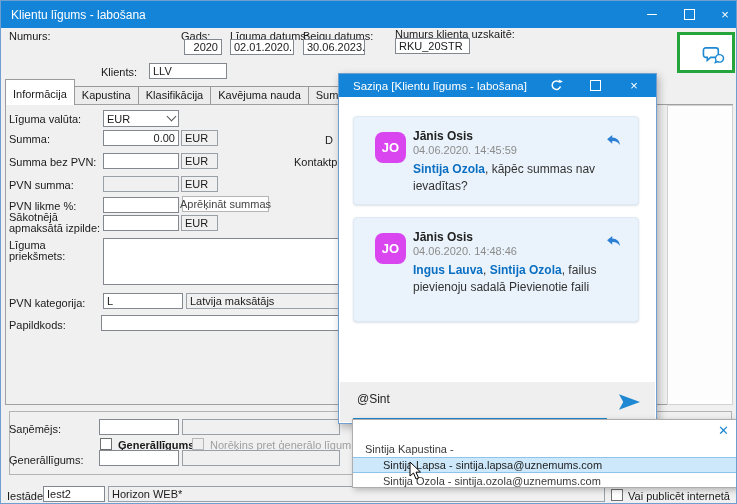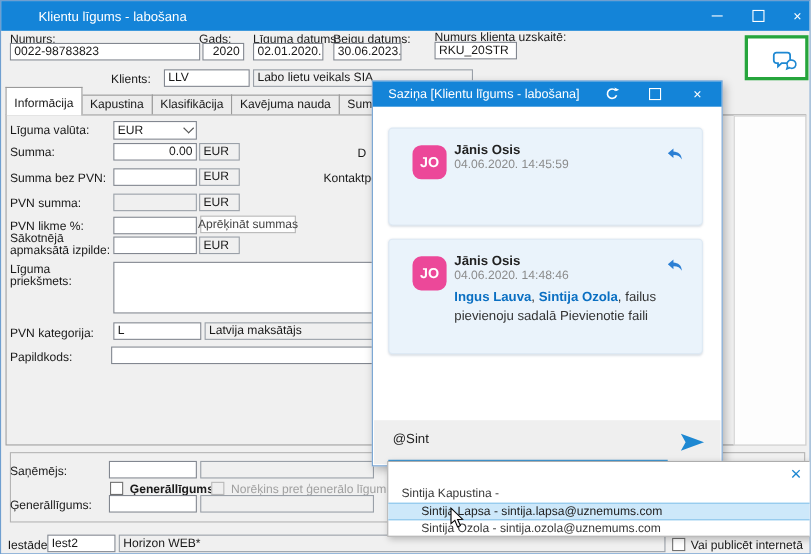--- a/index.html
+++ b/index.html
@@ -13,21 +13,21 @@
   .field{
     position:absolute;background:#fff;border:1px solid #828790;
     box-sizing:border-box;display:flex;align-items:center;
     padding:0 3px;font-size:11px;white-space:nowrap;overflow:hidden;
   }
   .field.gray{background:#f0f0f0;border-color:#9aa0a8;}
   .field.num{justify-content:flex-end;}
   
   .titlebar{
     position:absolute;left:0;top:0;right:0;height:27px;background:#1484d8;
-    color:#fff;display:flex;align-items:center;font-size:12px;padding-left:24px;
+    color:#fff;display:flex;align-items:center;font-size:12px;
   }
   .winbtn{position:absolute;top:0;width:22px;height:27px;display:flex;align-items:center;justify-content:center;color:#fff;cursor:default;}
   .minbar{width:10px;height:1px;background:#fff;display:block;}
   .maxbox{width:9px;height:9px;border:1px solid #fff;display:block;}
   .xglyph{font-size:13px;line-height:1;}
   
   #tab-strip{position:absolute;left:4px;top:85px;display:flex;align-items:flex-end;height:19px;}
   .tab{
     border:1px solid #9a9a9a;border-bottom:none;background:#ececec;
     padding:2px 7px 2px 7px;margin-right:-1px;height:14px;white-space:nowrap;
@@ -48,21 +48,21 @@
     position:absolute;left:337px;top:72px;width:319px;height:351px;background:#fff;
     border:1px solid #6f9fd0;box-sizing:border-box;z-index:10;box-shadow:2px 3px 8px rgba(0,0,0,.28);
   }
   #chat-titlebar{position:absolute;left:0;top:0;right:0;height:23px;background:#1484d8;color:#fff;display:flex;align-items:center;font-size:11.5px;}
   .chatbtn{position:absolute;top:0;width:18px;height:23px;display:flex;align-items:center;justify-content:center;color:#fff;}
   .msg-card{
     position:absolute;left:14px;width:286px;background:#eaf3fb;border:1px solid #dde9f4;
     border-radius:4px;box-shadow:0 1px 2px rgba(60,90,120,.18);box-sizing:border-box;
   }
   .avatar{
-    position:absolute;left:21px;top:15px;width:31px;height:31px;border-radius:8px;background:#ec4899;
+    position:absolute;left:21px;top:15px;width:31px;height:31px;border-radius:8px;background:#d946ef;
     color:#fff;font-weight:bold;font-size:13px;display:flex;align-items:center;justify-content:center;
   }
   .msg-author{position:absolute;left:59px;top:12px;font-weight:bold;font-size:12px;color:#222;}
   .msg-time{position:absolute;left:59px;top:27px;font-size:11px;color:#8b8b8b;}
   .msg-text{position:absolute;left:59px;top:44px;width:198px;font-size:12px;color:#333;line-height:1.45;}
   .mention{color:#0a6fc2;font-weight:bold;}
   .reply-ico{position:absolute;right:16px;top:16px;}
   #chat-inputbar{position:absolute;left:1px;right:1px;bottom:1px;height:40px;background:#efefef;}
   #chat-input-text{position:absolute;left:17px;top:10px;font-size:12px;color:#222;}
   #chat-underline{position:absolute;left:13px;top:36px;width:254px;height:2px;background:#1e88d2;}
@@ -93,37 +93,35 @@
       <span class="minbar"></span>
     </div>
   <div class="winbtn" style="left:677px;">
       <span class="maxbox"></span>
     </div>
   <div class="winbtn" style="left:713px;">
       <span class="xglyph">×</span>
     </div>
 
   <div class="label" style="left:8px;top:29px;">Numurs:</div>
-  <div class="field" style="left:8px;top:38px;width:173px;height:16px;">0022-98783823</div>
 
   <div class="label" style="left:180px;top:29px;">Gads:</div>
   <div class="field num" style="left:183px;top:38px;width:38px;height:16px;">2020</div>
 
   <div class="label" style="left:229px;top:29px;">Līguma datums:</div>
   <div class="field" style="left:229px;top:38px;width:64px;height:16px;">02.01.2020.</div>
 
   <div class="label" style="left:302px;top:29px;">Beigu datums:</div>
   <div class="field" style="left:302px;top:38px;width:62px;height:16px;">30.06.2023.</div>
 
   <div class="label" style="left:394px;top:27px;">Numurs klienta uzskaitē:</div>
   <div class="field" style="left:394px;top:37px;width:75px;height:16px;">RKU_20STR</div>
 
   <div class="label right" style="left:100px;top:65px;width:45px;">Klients:</div>
   <div class="field" style="left:148px;top:62px;width:78px;height:16px;">LLV</div>
-  <div class="field gray" style="left:229px;top:62px;width:200px;height:16px;">Labo lietu veikals SIA</div>
 
   <div id="tab-strip">
       <div class="tab active">Informācija</div>
       <div class="tab">Kapustina</div>
       <div class="tab">Klasifikācija</div>
       <div class="tab">Kavējuma nauda</div>
       <div class="tab">Summas kontrole</div>
       <div class="tab">Summa</div>
     </div>
   <div class="tabpanel"></div>
@@ -214,20 +212,21 @@
       </div>
     <div class="chatbtn" style="left:286px;">
         <span class="xglyph">×</span>
       </div>
 
     <div id="chat-messages">
         <div class="msg-card" style="top: 42px; height: 89px;">
           <div class="avatar">JO</div>
           <div class="msg-author">Jānis Osis</div>
           <div class="msg-time">04.06.2020. 14:45:59</div>
+          <div class="msg-text"><span class="mention">Sintija Ozola</span><span>, kāpēc summas nav ievadītas?</span></div>
           <span class="reply-ico"><svg width="17" height="14" viewBox="0 0 20 16">
               <path d="M8.5 2 L2.5 7.2 L8.5 12.4 L8.5 9.2 C12.5 9 15.5 10.4 17.5 14 C17.3 8.4 13.6 5.4 8.5 5.2 Z" fill="#2b7fd4"></path>
             </svg></span>
         </div>
         <div class="msg-card" style="top: 143px; height: 105px;">
           <div class="avatar">JO</div>
           <div class="msg-author">Jānis Osis</div>
           <div class="msg-time">04.06.2020. 14:48:46</div>
           <div class="msg-text"><span class="mention">Ingus Lauva</span><span>, </span><span class="mention">Sintija Ozola</span><span>, failus pievienoju sadalā Pievienotie faili</span></div>
           <span class="reply-ico"><svg width="17" height="14" viewBox="0 0 20 16">

